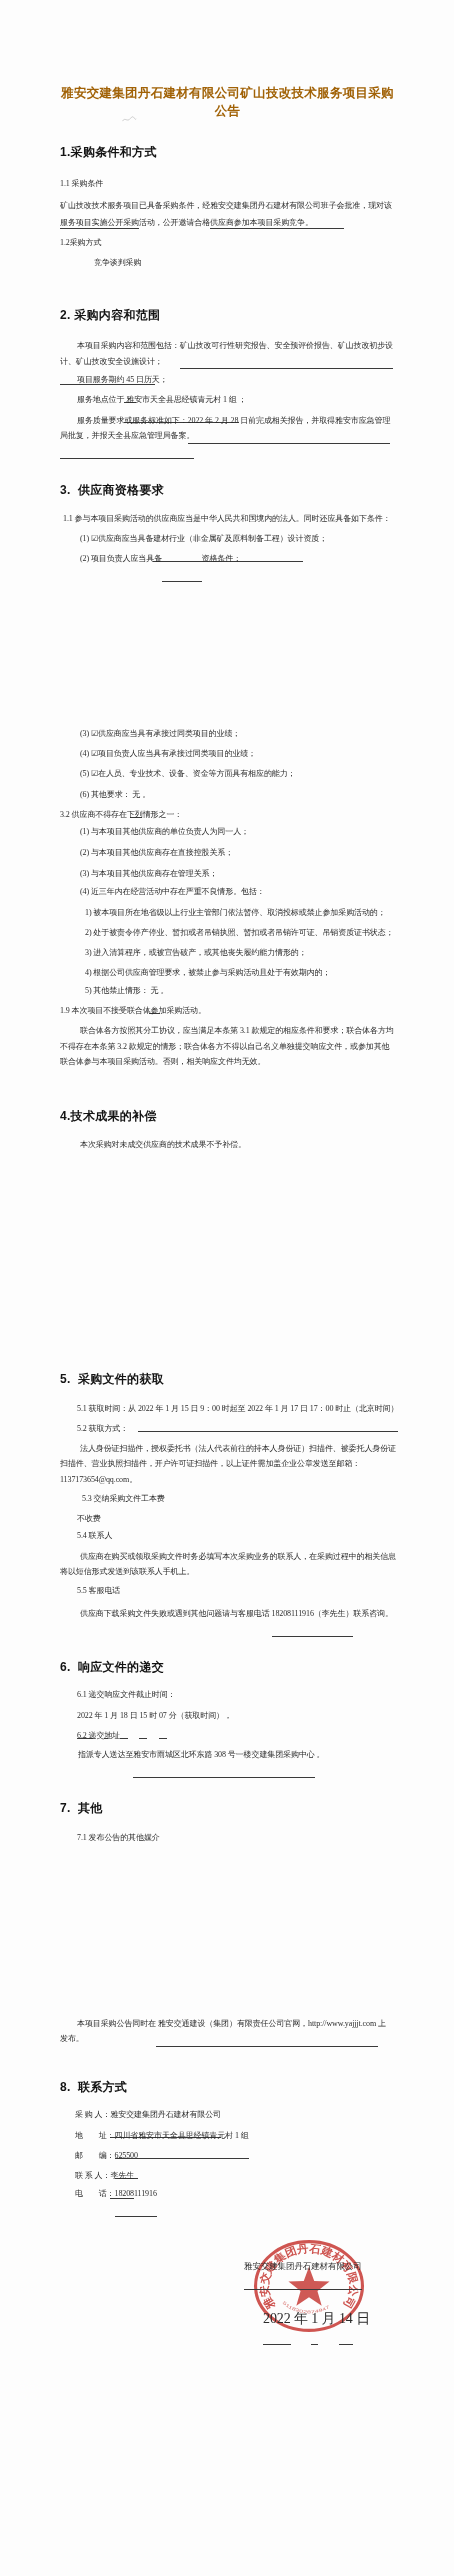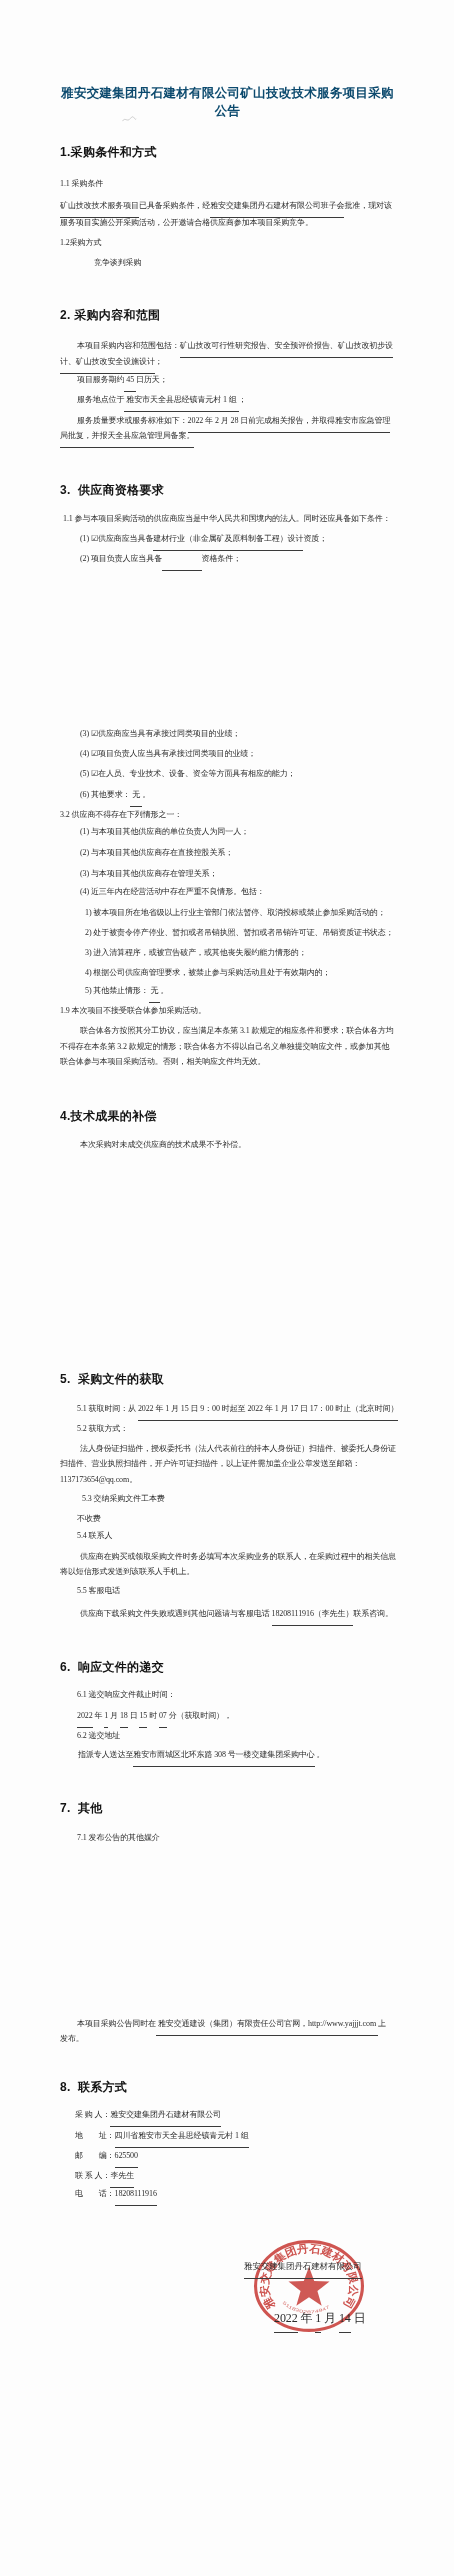--- a/index.html
+++ b/index.html
@@ -1,22 +1,22 @@
 <!DOCTYPE html>
 <html style="font-size:9px"><head>
 <meta charset="utf-8">
 <style>
   html,body{margin:0;padding:0;background:#ffffff;}
   .page{position:relative;width:455px;height:2576px;background:#fdfdfd;overflow:hidden;
         font-family:"Liberation Serif",serif;color:#2b2b2b;}
   .ln{position:absolute;white-space:pre;font-size:8px;letter-spacing:-0.1px;line-height:11.4px;}
-  .u{border-bottom:0.6px solid #3a3a3a;padding-bottom:7px;}
+  .u{border-bottom:0.6px solid #3a3a3a;padding-bottom:18px;}
   .title{position:absolute;left:57px;width:341px;text-align:center;
          font-family:"Liberation Sans",sans-serif;font-weight:700;font-size:12.5px;
-         line-height:17.6px;color:#0c4a6e;letter-spacing:0.3px;}
+         line-height:17.6px;color:#a16207;letter-spacing:0.3px;}
   .hd{font-family:"Liberation Sans",sans-serif;font-weight:700;font-size:12px;
       color:#141414;letter-spacing:0.3px;}
   .seal{position:absolute;left:251px;top:2237px;width:116px;height:98px;opacity:0.92;}
   .mark{position:absolute;left:122px;top:116px;}
 </style>
 </head>
 <body>
 
 <div class="page">
 
@@ -110,16 +110,16 @@
   <div class="ln" style="top:2033px;left:60px">发布。</div>
 
   <div class="ln hd" style="top:2082px;left:60px">8.  联系方式</div>
   <div class="ln" style="top:2109px;left:75px"><span>采 购 人：</span><span class="u">雅安交建集团丹石建材有限公司</span></div>
   <div class="ln" style="top:2130px;left:75px"><span>地　　址：</span><span class="u">四川省雅安市天全县思经镇青元村 1 组</span></div>
   <div class="ln" style="top:2150px;left:75px"><span>邮　　编：</span><span class="u">625500</span></div>
   <div class="ln" style="top:2170px;left:75px"><span>联 系 人：</span><span class="u">李先生</span></div>
   <div class="ln" style="top:2188px;left:75px"><span>电　　话：</span><span class="u">18208111916</span></div>
 
   <div class="ln" style="top:2261px;left:244px;font-size:8.5px"><span class="u">雅安交建集团丹石建材有限公司</span></div>
-  <div class="ln" style="top:2313px;left:274px;font-size:12px"><span class="u">2022</span><span> 年 </span><span class="u">1</span><span> 月 </span><span class="u">14</span><span> 日</span></div>
+  <div class="ln" style="top:2313px;left:263px;font-size:14px"><span class="u">2022</span><span> 年 </span><span class="u">1</span><span> 月 </span><span class="u">14</span><span> 日</span></div>
 
 </div>
 
 
 </body></html>

